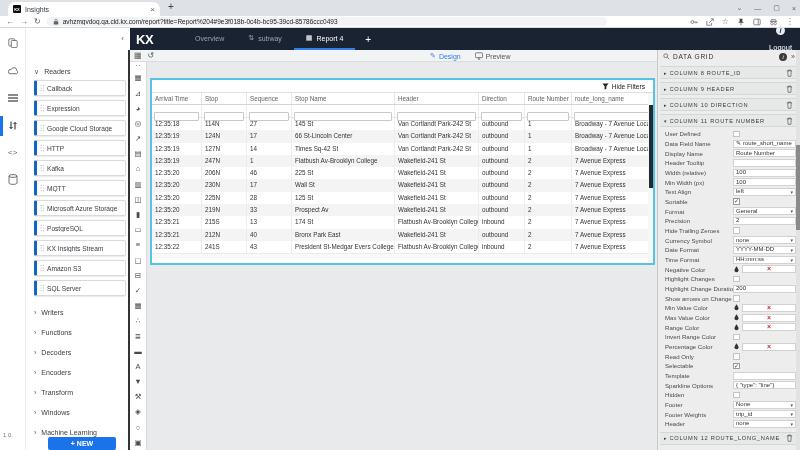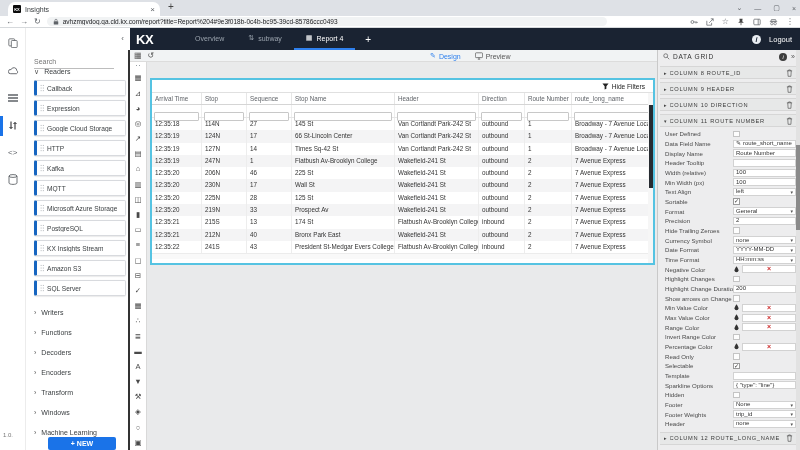--- a/index.html
+++ b/index.html
@@ -32,21 +32,21 @@
   
   .appheader { position:absolute; left:130px; top:28px; width:670px; height:22px; background:#1a2332;
                display:flex; align-items:center; }
   .kxlogo { color:#fff; font-size:13px; font-weight:800; letter-spacing:-0.5px; padding:0 10px 0 6px; }
   .apptabs { display:flex; height:100%; align-items:stretch; margin-left:20px; }
   .apptab { display:flex; align-items:center; gap:4px; padding:0 12px; font-size:7px; color:#9aa3ad;
             border-bottom:2px solid transparent; }
   .apptab.active { color:#fff; border-bottom:2px solid #2f80ed; }
   .apptab-ic { font-size:7px; }
   .addtab { color:#fff; font-size:10px; margin-left:10px; }
-  .hdr-right { margin-left:auto; display:flex; align-items:center; gap:8px; padding-right:8px; }
+  .hdr-right { margin-left:auto; display:flex; align-items:center; gap:8px; padding-right:8px;flex-direction:column; }
   .infoc { width:9px; height:9px; border-radius:50%; background:#e9edf2; color:#1a2332; font-size:7px;
            font-weight:bold; display:flex; align-items:center; justify-content:center; font-style:italic; }
   .logout { color:#fff; font-size:7.5px; }
 
   
   .sidebar { position:absolute; left:0; top:28px; width:128px; height:422px; background:#fff; }
   .rail { position:absolute; left:0; top:0; width:26px; height:422px; border-right:1px solid #ececec; }
   .rail-ic { position:absolute; left:8px; }
   .rail-active-bar { position:absolute; left:0; top:88px; width:3px; height:20px; background:#1a73e8; }
   .version { position:absolute; left:3px; bottom:12px; font-size:6px; color:#777; }
@@ -265,23 +265,20 @@
     <span class="rail-ic" style="top:146px">
         <svg width="10" height="11" viewBox="0 0 10 11">
           <ellipse cx="5" cy="2" rx="4" ry="1.4" fill="none" stroke="#5f6368" stroke-width="0.9"></ellipse>
           <path d="M1 2v7c0 .8 1.8 1.4 4 1.4s4-.6 4-1.4V2" fill="none" stroke="#5f6368" stroke-width="0.9"></path>
         </svg>
       </span>
     <span class="version">1.0.</span>
   </div>
   <div class="spanel">
     <span class="collapse">‹</span>
-    <div class="searchrow">
-      <input placeholder="Search" style="">
-    </div>
     <div class="readers-hd">
       <span class="chev">∨</span>
       <span>Readers</span>
     </div>
     <div id="reader-list">
         <div class="rcard">
           <span class="dots"></span>
           <span class="rlabel">Callback</span>
         </div>
         <div class="rcard">

